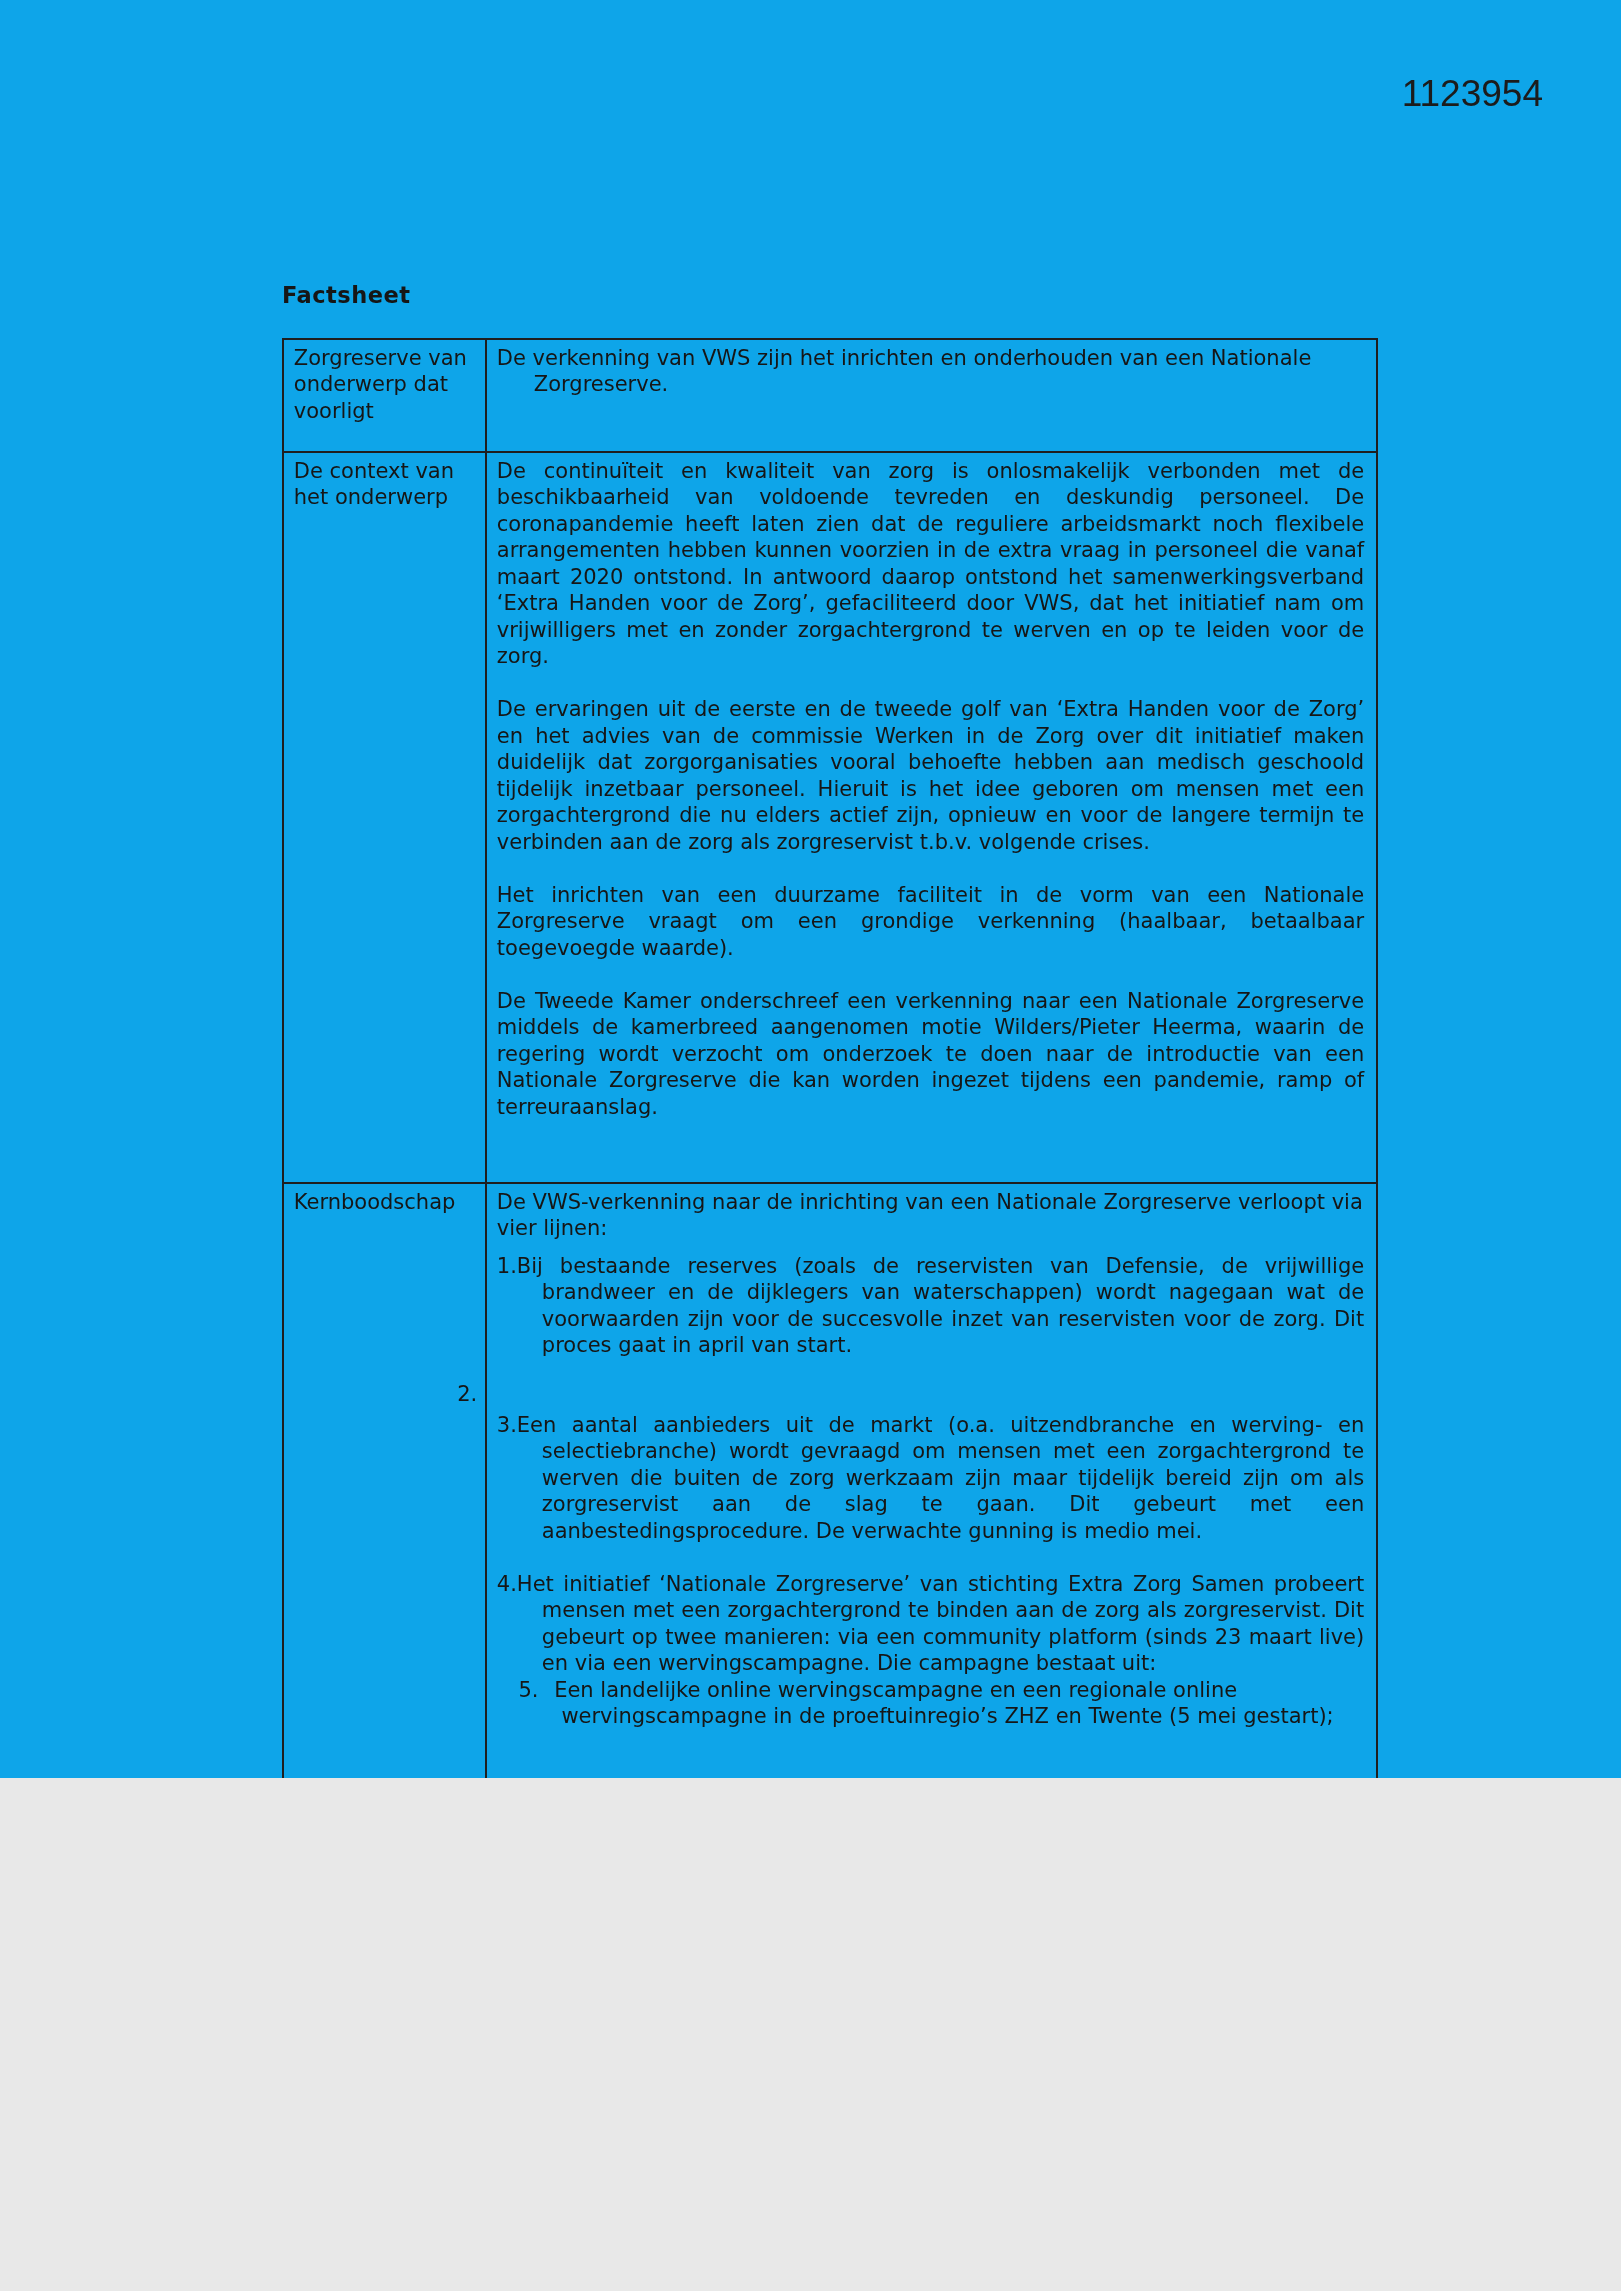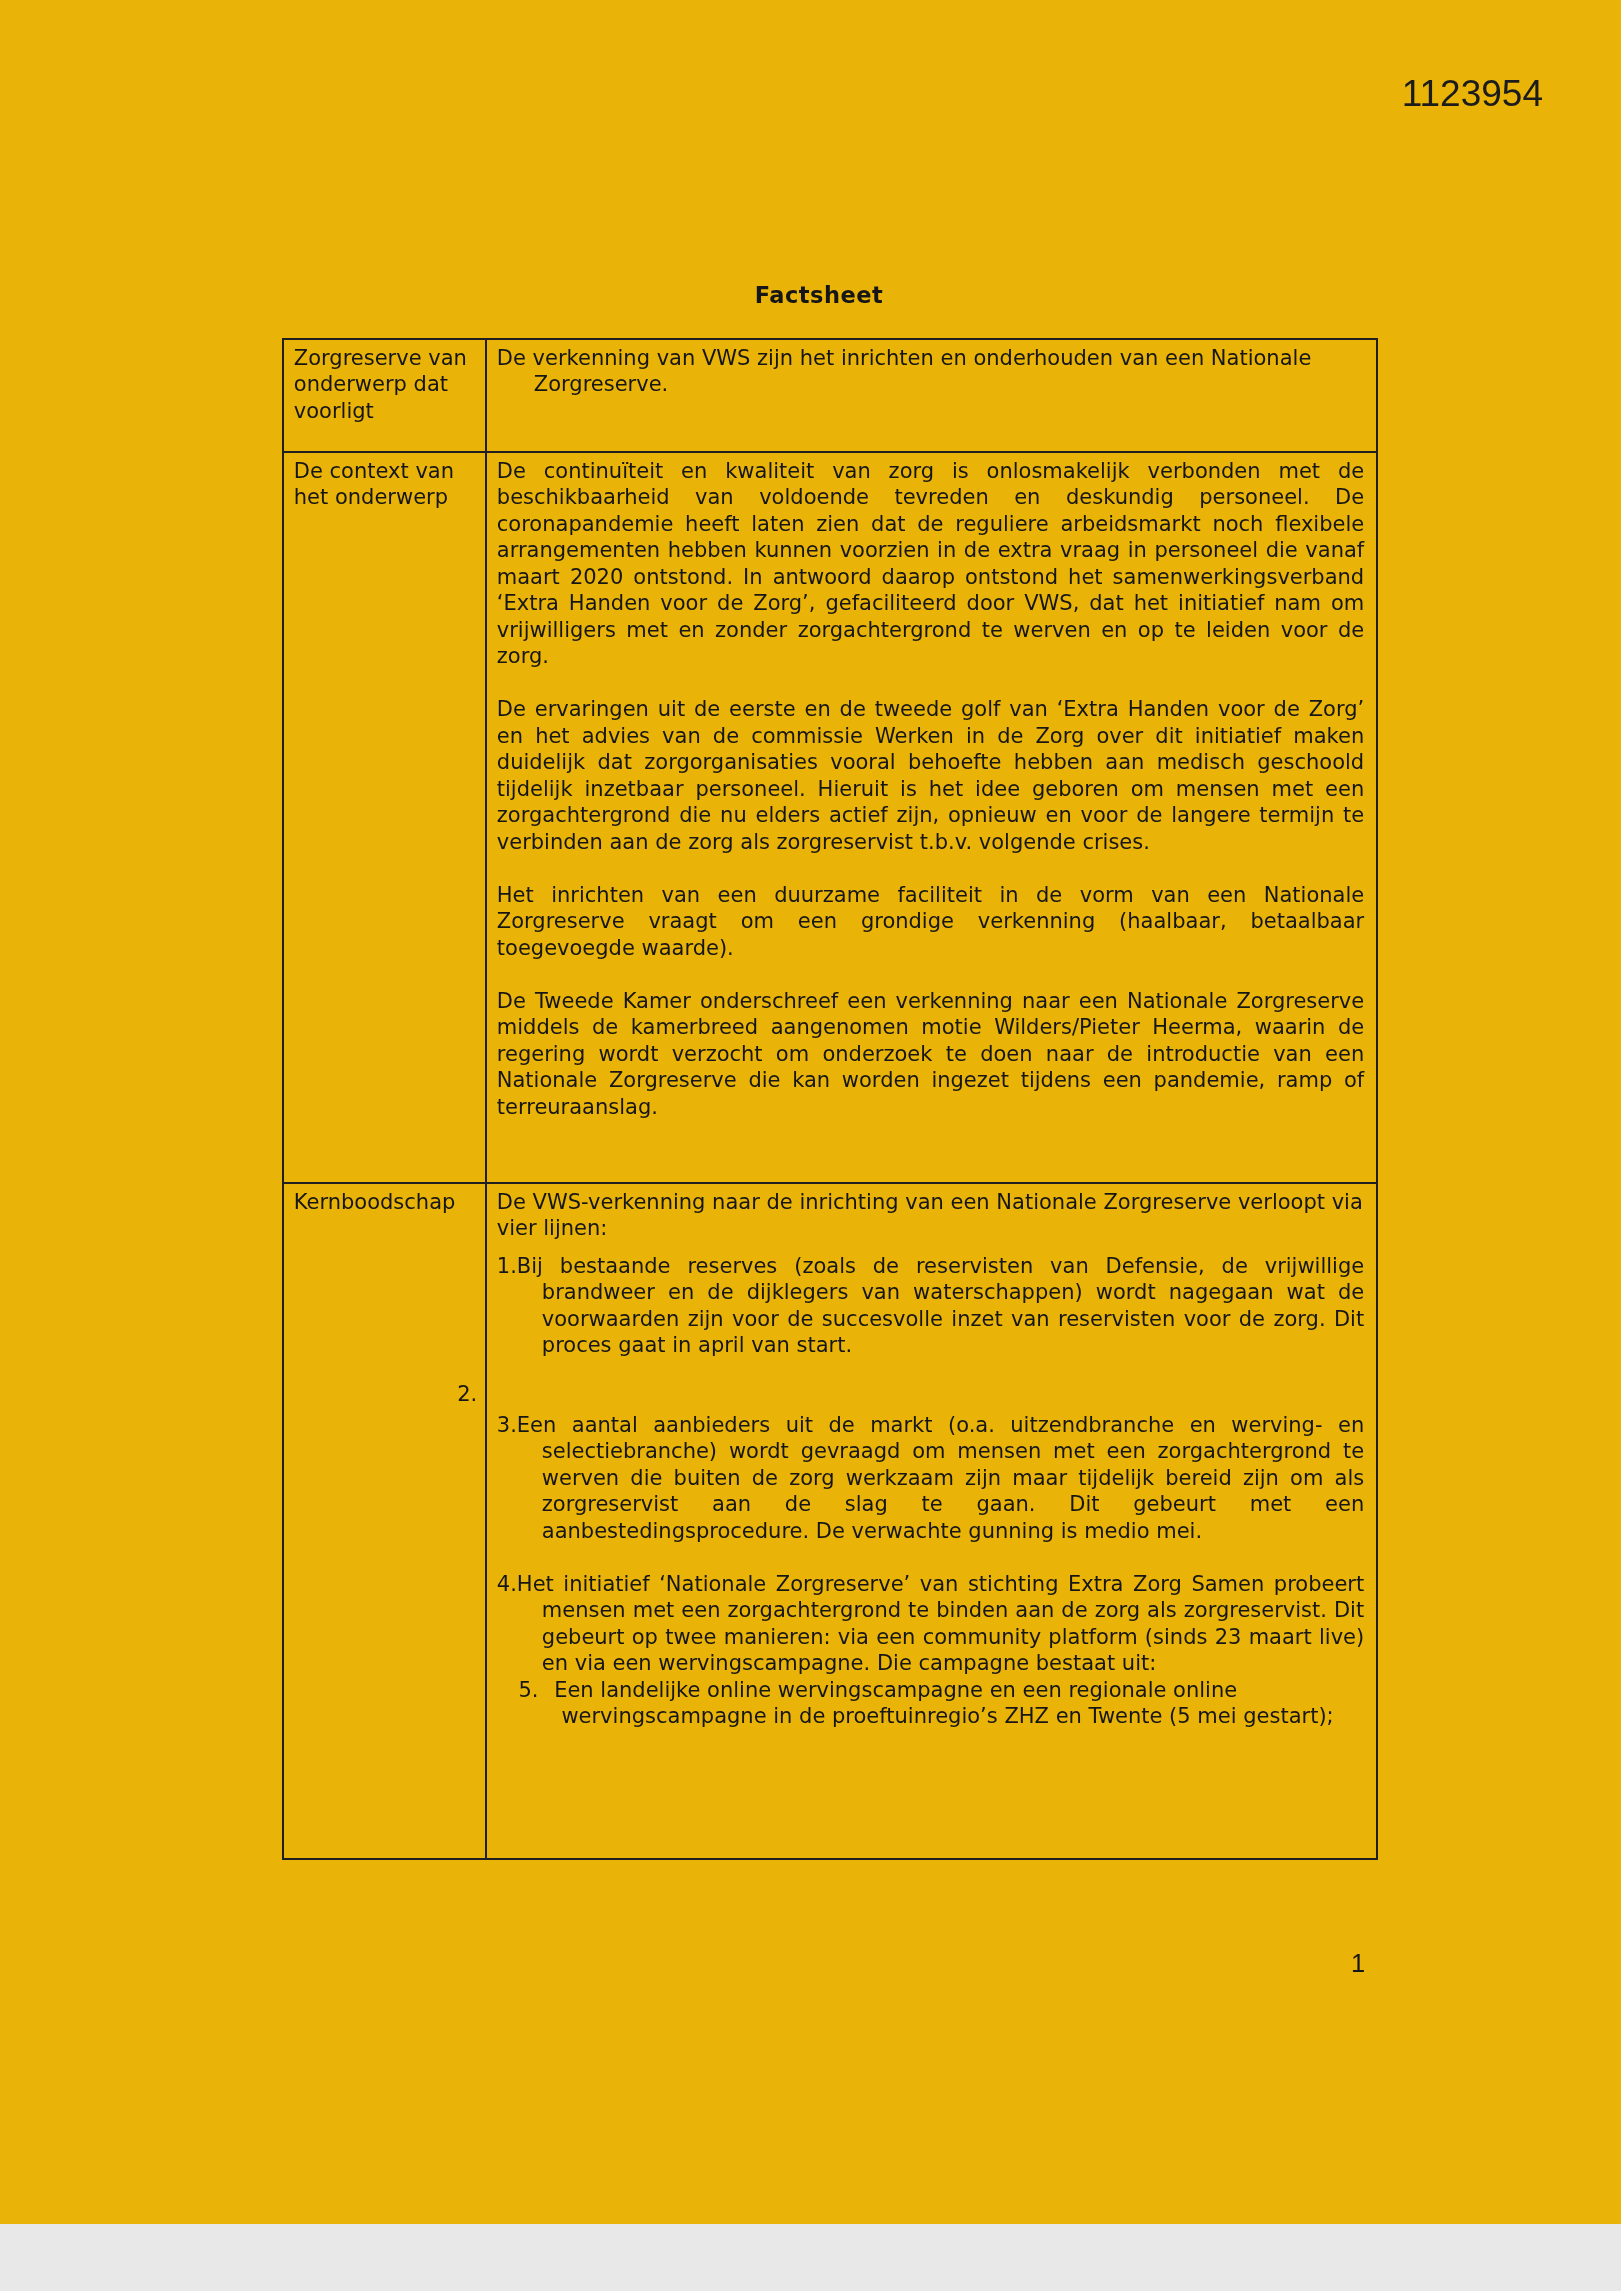--- a/index.html
+++ b/index.html
@@ -1,39 +1,39 @@
 <!DOCTYPE html>
 <html><head>
 <meta charset="utf-8">
 <style>
   * { margin: 0; padding: 0; box-sizing: border-box; }
   html, body { background: #e8e8e8; }
   .page {
     position: relative;
     width: 1621px;
-    height: 2224px;
-    background: #eab308;
+    height: 1778px;
+    background: #0ea5e9;
     font-family: "DejaVu Sans", sans-serif;
     color: #161616;
     overflow: hidden;
   }
   .doc-number {
     position: absolute;
     top: 73px;
     right: 78px;
     font-family: "Liberation Sans", sans-serif;
     font-size: 37px;
     color: #1c1c1c;
   }
   .doc-title {
     position: absolute;
     top: 282px;
-    left: 272px;
+    left: 282px;
     width: 1094px;
-    text-align: center;
+    text-align: left;
     font-weight: bold;
     font-size: 22.5px;
     letter-spacing: 0.5px;
   }
   table.factsheet {
     position: absolute;
     top: 338px;
     left: 282px;
     width: 1094px;
     border-collapse: collapse;

